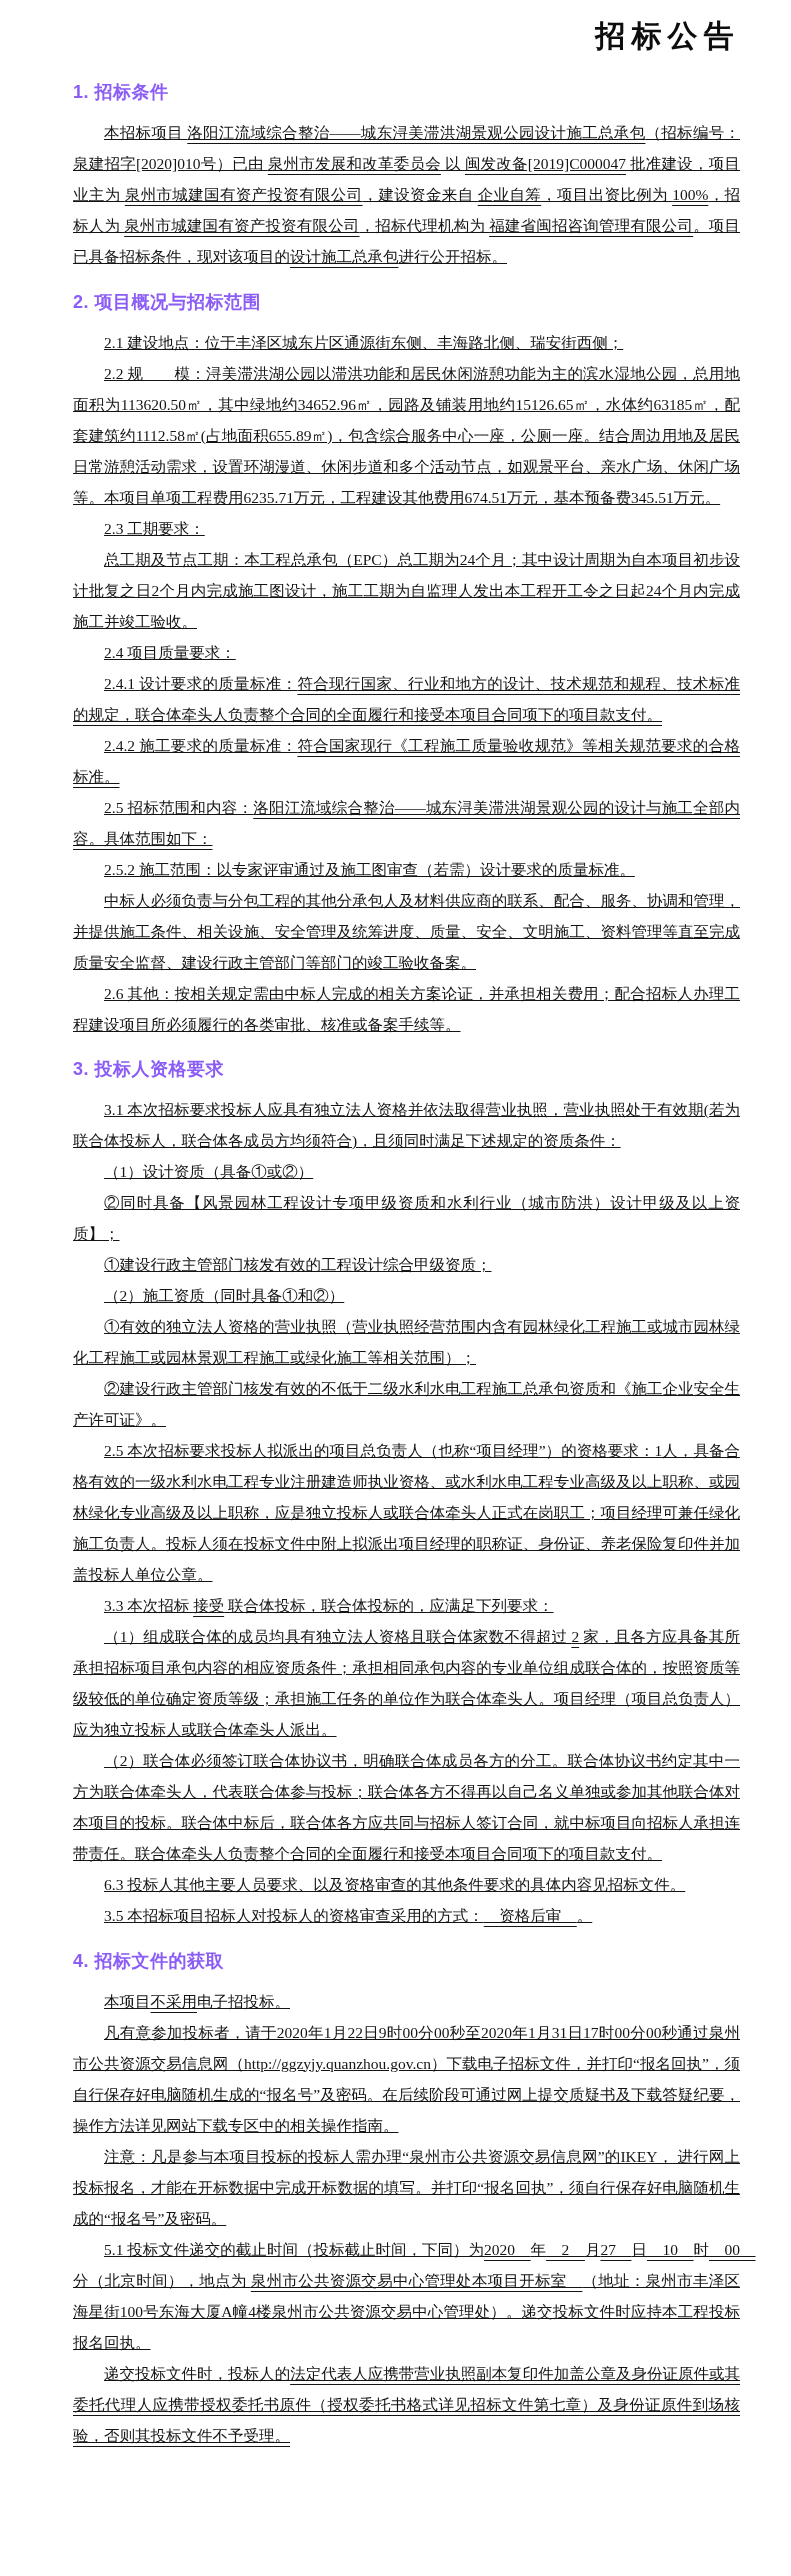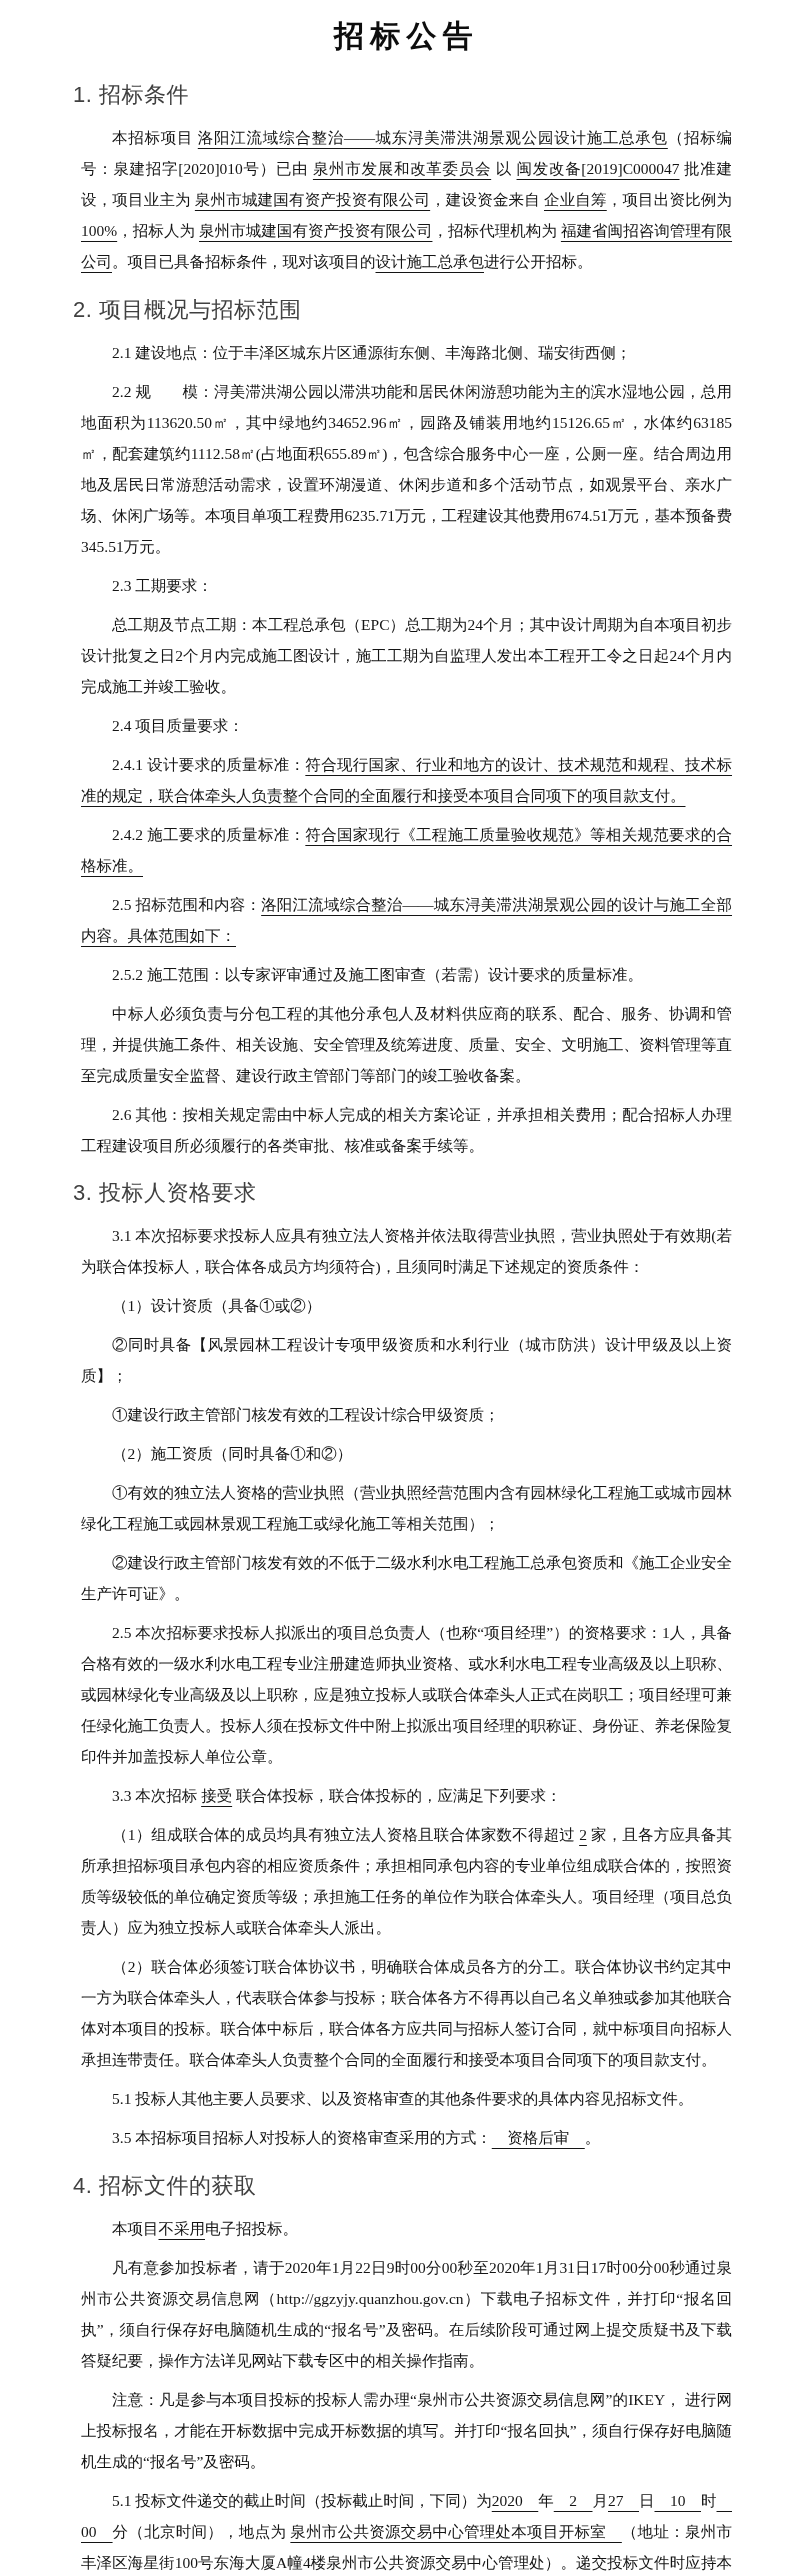--- a/index.html
+++ b/index.html
@@ -9,31 +9,31 @@
     margin:0 auto;
     background:#ffffff;
     font-family:"Liberation Serif","DejaVu Serif",serif;
     color:#141414;
     overflow:hidden;
     box-sizing:border-box;
     padding:14.4px 52px 0 73px;
   }
   h1.doc-title{
     font-family:"Liberation Sans","DejaVu Sans",sans-serif;
-    font-size:30px;font-weight:bold;text-align:center;
+    font-size:30px;font-weight:bold;text-align:right;
     margin:2.1px 0 24px;letter-spacing:6.2px;color:#0d0d0d;
   }
   h2.sec{
     font-family:"Liberation Sans","DejaVu Sans",sans-serif;
-    font-size:22px;font-weight:normal;line-height:1.25;
-    margin:18.5px 0 13.4px;letter-spacing:0.5px;color:#404040;
+    font-size:18px;font-weight:bold;line-height:1.25;
+    margin:18.5px 0 13.4px;letter-spacing:0.5px;color:#8b5cf6;
   }
   p.para{
-    font-size:15.5px;line-height:31px;margin:8px;
-    text-indent:2em;text-align:justify;text-justify:inter-ideograph;
+    font-size:15.5px;line-height:31px;margin:0;
+    text-indent:2em;text-align:justify;text-justify:inter-ideograph;text-decoration:underline;
   }
   u.fill{
     text-decoration:underline;
     text-decoration-thickness:1px;
     text-underline-offset:4.6px;
   }
 </style>
 </head>
 <body>
 
@@ -62,21 +62,21 @@
   <p class="para">（1）设计资质（具备①或②）</p>
   <p class="para">②同时具备【风景园林工程设计专项甲级资质和水利行业（城市防洪）设计甲级及以上资质】；</p>
   <p class="para">①建设行政主管部门核发有效的工程设计综合甲级资质；</p>
   <p class="para">（2）施工资质（同时具备①和②）</p>
   <p class="para">①有效的独立法人资格的营业执照（营业执照经营范围内含有园林绿化工程施工或城市园林绿化工程施工或园林景观工程施工或绿化施工等相关范围）；</p>
   <p class="para">②建设行政主管部门核发有效的不低于二级水利水电工程施工总承包资质和《施工企业安全生产许可证》。</p>
   <p class="para">2.5 本次招标要求投标人拟派出的项目总负责人（也称“项目经理”）的资格要求：1人，具备合格有效的一级水利水电工程专业注册建造师执业资格、或水利水电工程专业高级及以上职称、或园林绿化专业高级及以上职称，应是独立投标人或联合体牵头人正式在岗职工；项目经理可兼任绿化施工负责人。投标人须在投标文件中附上拟派出项目经理的职称证、身份证、养老保险复印件并加盖投标人单位公章。</p>
   <p class="para">3.3 本次招标 <u class="fill">接受</u> 联合体投标，联合体投标的，应满足下列要求：</p>
   <p class="para">（1）组成联合体的成员均具有独立法人资格且联合体家数不得超过 <u class="fill">2</u> 家，且各方应具备其所承担招标项目承包内容的相应资质条件；承担相同承包内容的专业单位组成联合体的，按照资质等级较低的单位确定资质等级；承担施工任务的单位作为联合体牵头人。项目经理（项目总负责人）应为独立投标人或联合体牵头人派出。</p>
   <p class="para">（2）联合体必须签订联合体协议书，明确联合体成员各方的分工。联合体协议书约定其中一方为联合体牵头人，代表联合体参与投标；联合体各方不得再以自己名义单独或参加其他联合体对本项目的投标。联合体中标后，联合体各方应共同与招标人签订合同，就中标项目向招标人承担连带责任。联合体牵头人负责整个合同的全面履行和接受本项目合同项下的项目款支付。</p>
-  <p class="para">5.1 投标人其他主要人员要求、以及资格审查的其他条件要求的具体内容见招标文件。</p>
+  <p class="para">6.3 投标人其他主要人员要求、以及资格审查的其他条件要求的具体内容见招标文件。</p>
   <p class="para">3.5 本招标项目招标人对投标人的资格审查采用的方式：<u class="fill">　资格后审　</u>。</p>
 
   <h2 class="sec">4. 招标文件的获取</h2>
   <p class="para">本项目<u class="fill">不采用</u>电子招投标。</p>
   <p class="para">凡有意参加投标者，请于2020年1月22日9时00分00秒至2020年1月31日17时00分00秒通过泉州市公共资源交易信息网（http://ggzyjy.quanzhou.gov.cn）下载电子招标文件，并打印“报名回执”，须自行保存好电脑随机生成的“报名号”及密码。在后续阶段可通过网上提交质疑书及下载答疑纪要，操作方法详见网站下载专区中的相关操作指南。</p>
   <p class="para">注意：凡是参与本项目投标的投标人需办理“泉州市公共资源交易信息网”的IKEY， 进行网上投标报名，才能在开标数据中完成开标数据的填写。并打印“报名回执”，须自行保存好电脑随机生成的“报名号”及密码。</p>
 
   <p class="para">5.1 投标文件递交的截止时间（投标截止时间，下同）为<u class="fill">2020　</u>年<u class="fill">　2　</u>月<u class="fill">27　</u>日<u class="fill">　10　</u>时<u class="fill">　00　</u>分（北京时间），地点为 <u class="fill">泉州市公共资源交易中心管理处本项目开标室　</u>（地址：泉州市丰泽区海星街100号东海大厦A幢4楼泉州市公共资源交易中心管理处）。递交投标文件时应持本工程投标报名回执。</p>
   <p class="para">递交投标文件时，投标人的<u class="fill">法定代表人应携带营业执照副本复印件加盖公章及身份证原件或其委托代理人应携带授权委托书原件（授权委托书格式详见招标文件第七章）及身份证原件到场核验，否则其投标文件不予受理。</u></p>
 

